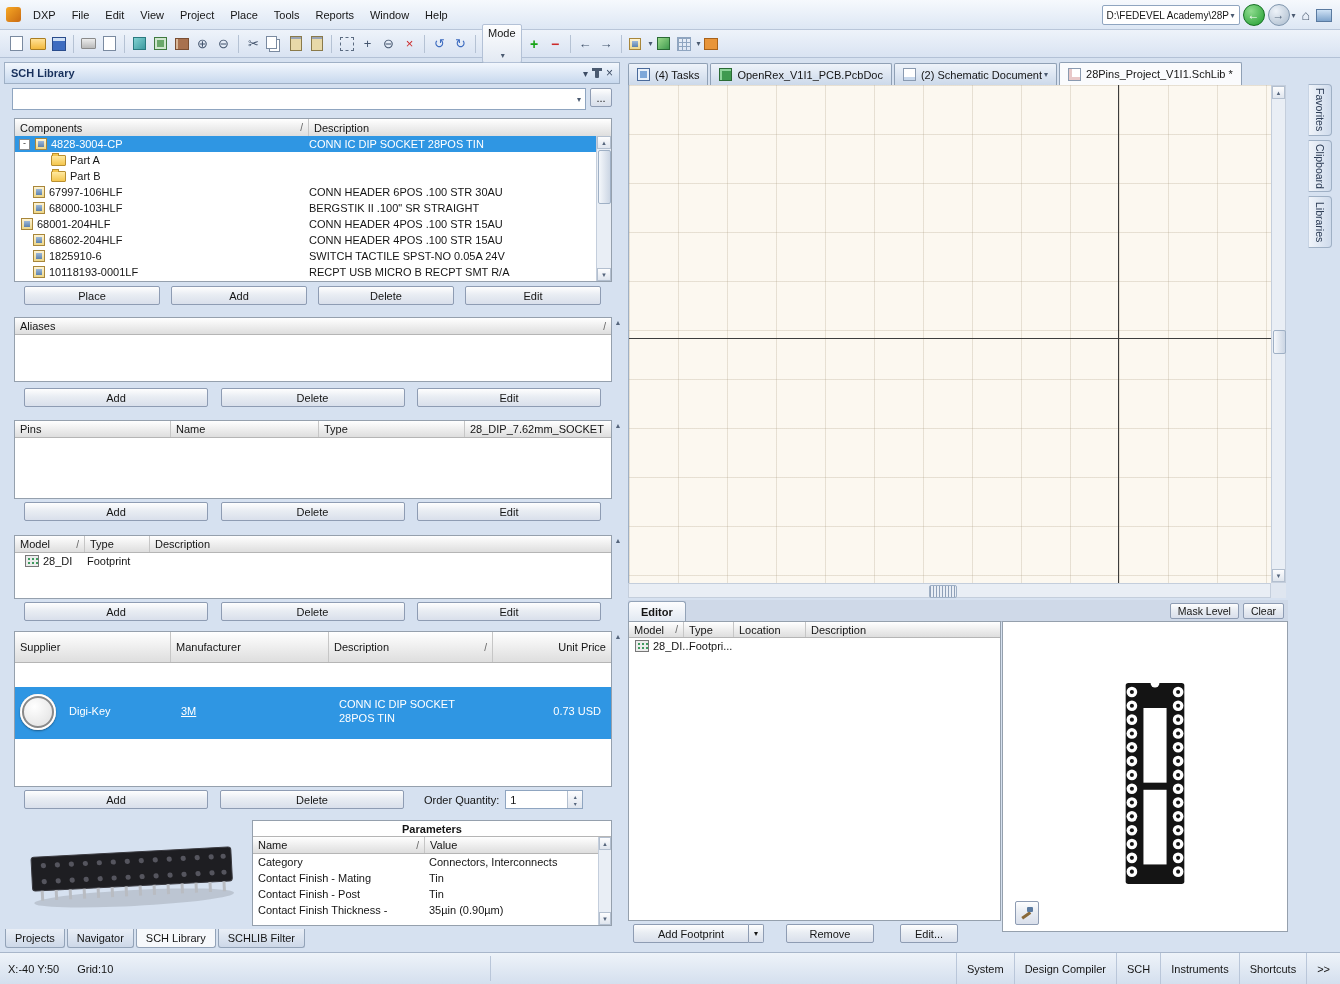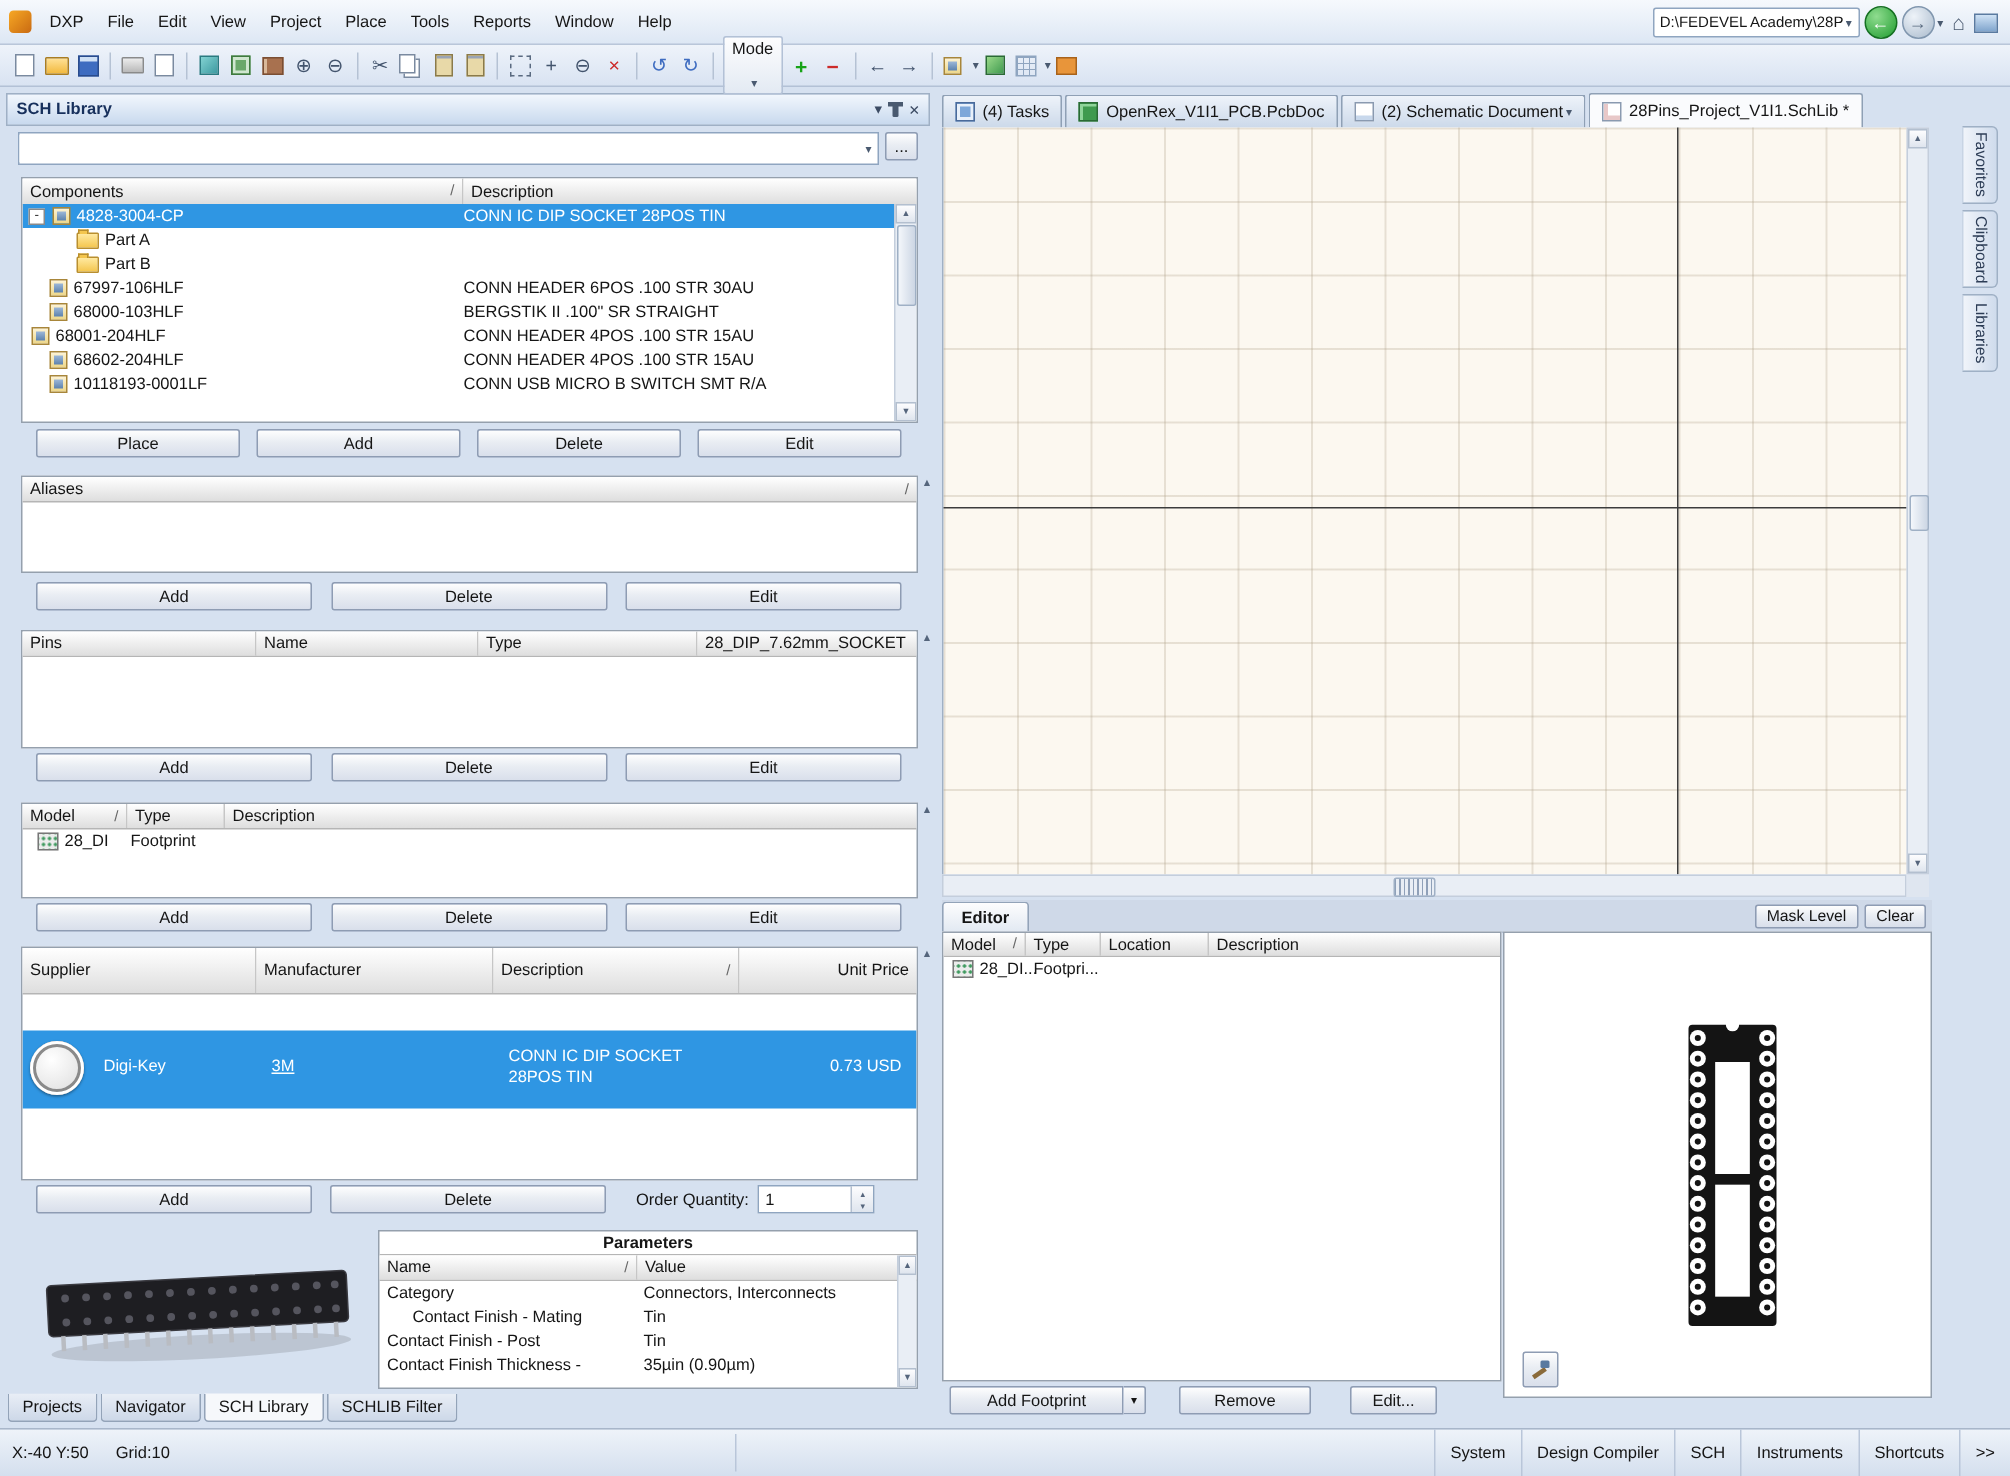--- a/index.html
+++ b/index.html
@@ -268,22 +268,27 @@
         <span>68001-204HLF</span>
         <span class="cdesc">CONN HEADER 4POS .100 STR 15AU</span>
       </div>
       <div class="crow" style="padding-left:16px;">
         <span class="ic-part"></span>
         <span>68602-204HLF</span>
         <span class="cdesc">CONN HEADER 4POS .100 STR 15AU</span>
       </div>
       <div class="crow" style="padding-left:16px;">
         <span class="ic-part"></span>
+        <span>1825910-6</span>
+        <span class="cdesc">SWITCH TACTILE SPST-NO 0.05A 24V</span>
+      </div>
+      <div class="crow" style="padding-left:16px;">
+        <span class="ic-part"></span>
         <span>10118193-0001LF</span>
-        <span class="cdesc">CONN USB MICRO B SWITCH SMT R/A</span>
+        <span class="cdesc">RECPT USB MICRO B RECPT SMT R/A</span>
       </div>
     </div>
     <div class="sb-v" style="top:17px;">
       <div class="sb-btn">▲</div>
       <div class="sb-thumb" style="top:14px;height:52px;"></div>
       <div class="sb-btn" style="position:absolute;bottom:0;">▼</div>
     </div>
   </div>
 
   <div class="abs" style="left:24px;top:286px;width:577px;display:flex;justify-content:space-between;">
@@ -440,21 +445,21 @@
         <span>Name</span>
           <span class="sort">/</span>
       </div>
       <div class="th" style="flex:1;border-right:none;">Value</div>
     </div>
     <div class="crow">
       <span style="padding-left:5px;">Category</span>
       <span style="position:absolute;left:176px;">Connectors, Interconnects</span>
     </div>
     <div class="crow">
-      <span style="padding-left:22px;">Contact Finish - Mating</span>
+      <span style="padding-left:5px;">Contact Finish - Mating</span>
       <span style="position:absolute;left:176px;">Tin</span>
     </div>
     <div class="crow">
       <span style="padding-left:5px;">Contact Finish - Post</span>
       <span style="position:absolute;left:176px;">Tin</span>
     </div>
     <div class="crow">
       <span style="padding-left:5px;">Contact Finish Thickness -</span>
       <span style="position:absolute;left:176px;">35µin (0.90µm)</span>
     </div>

